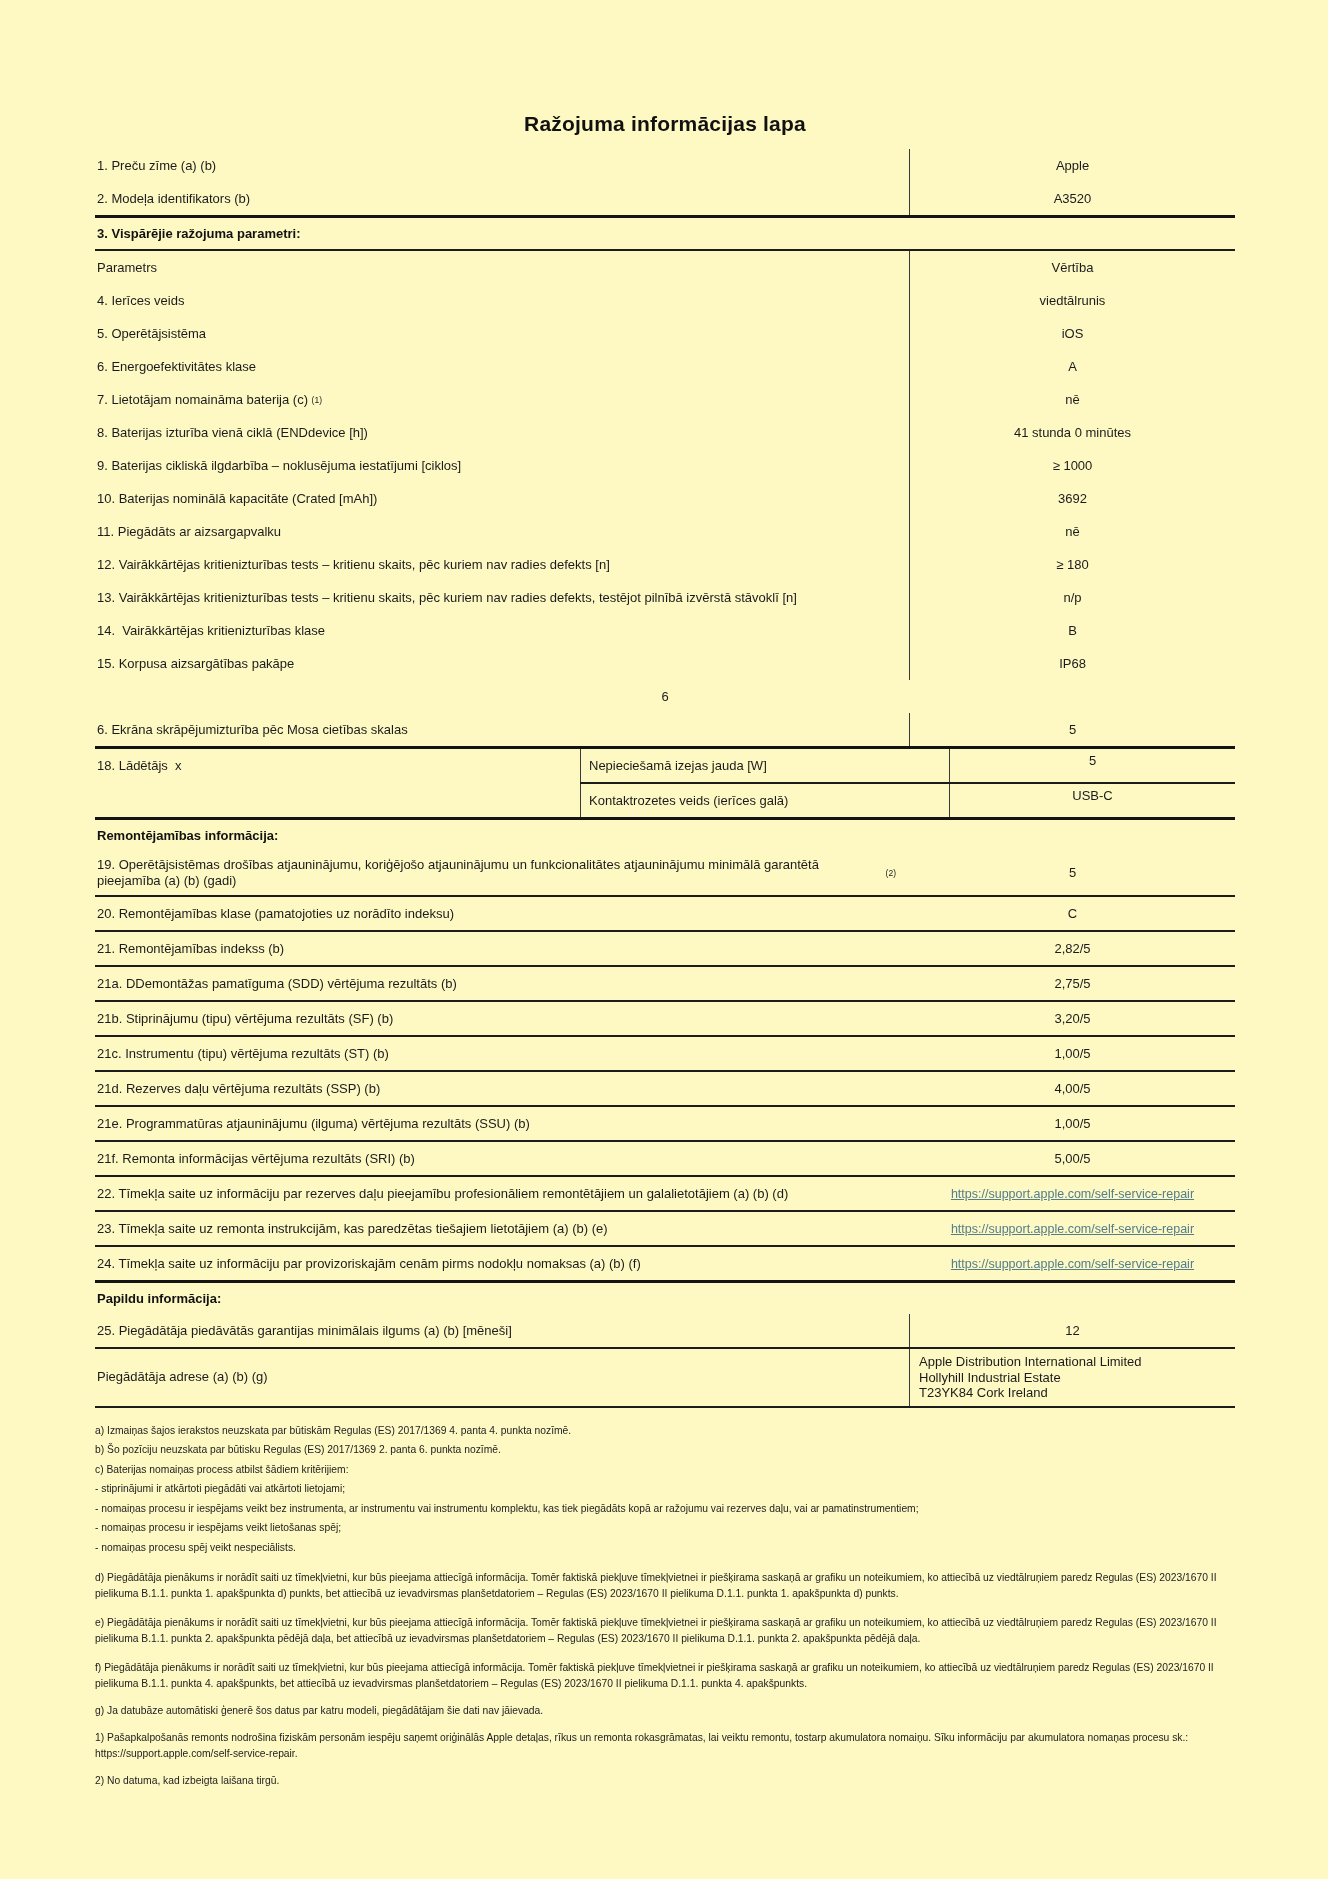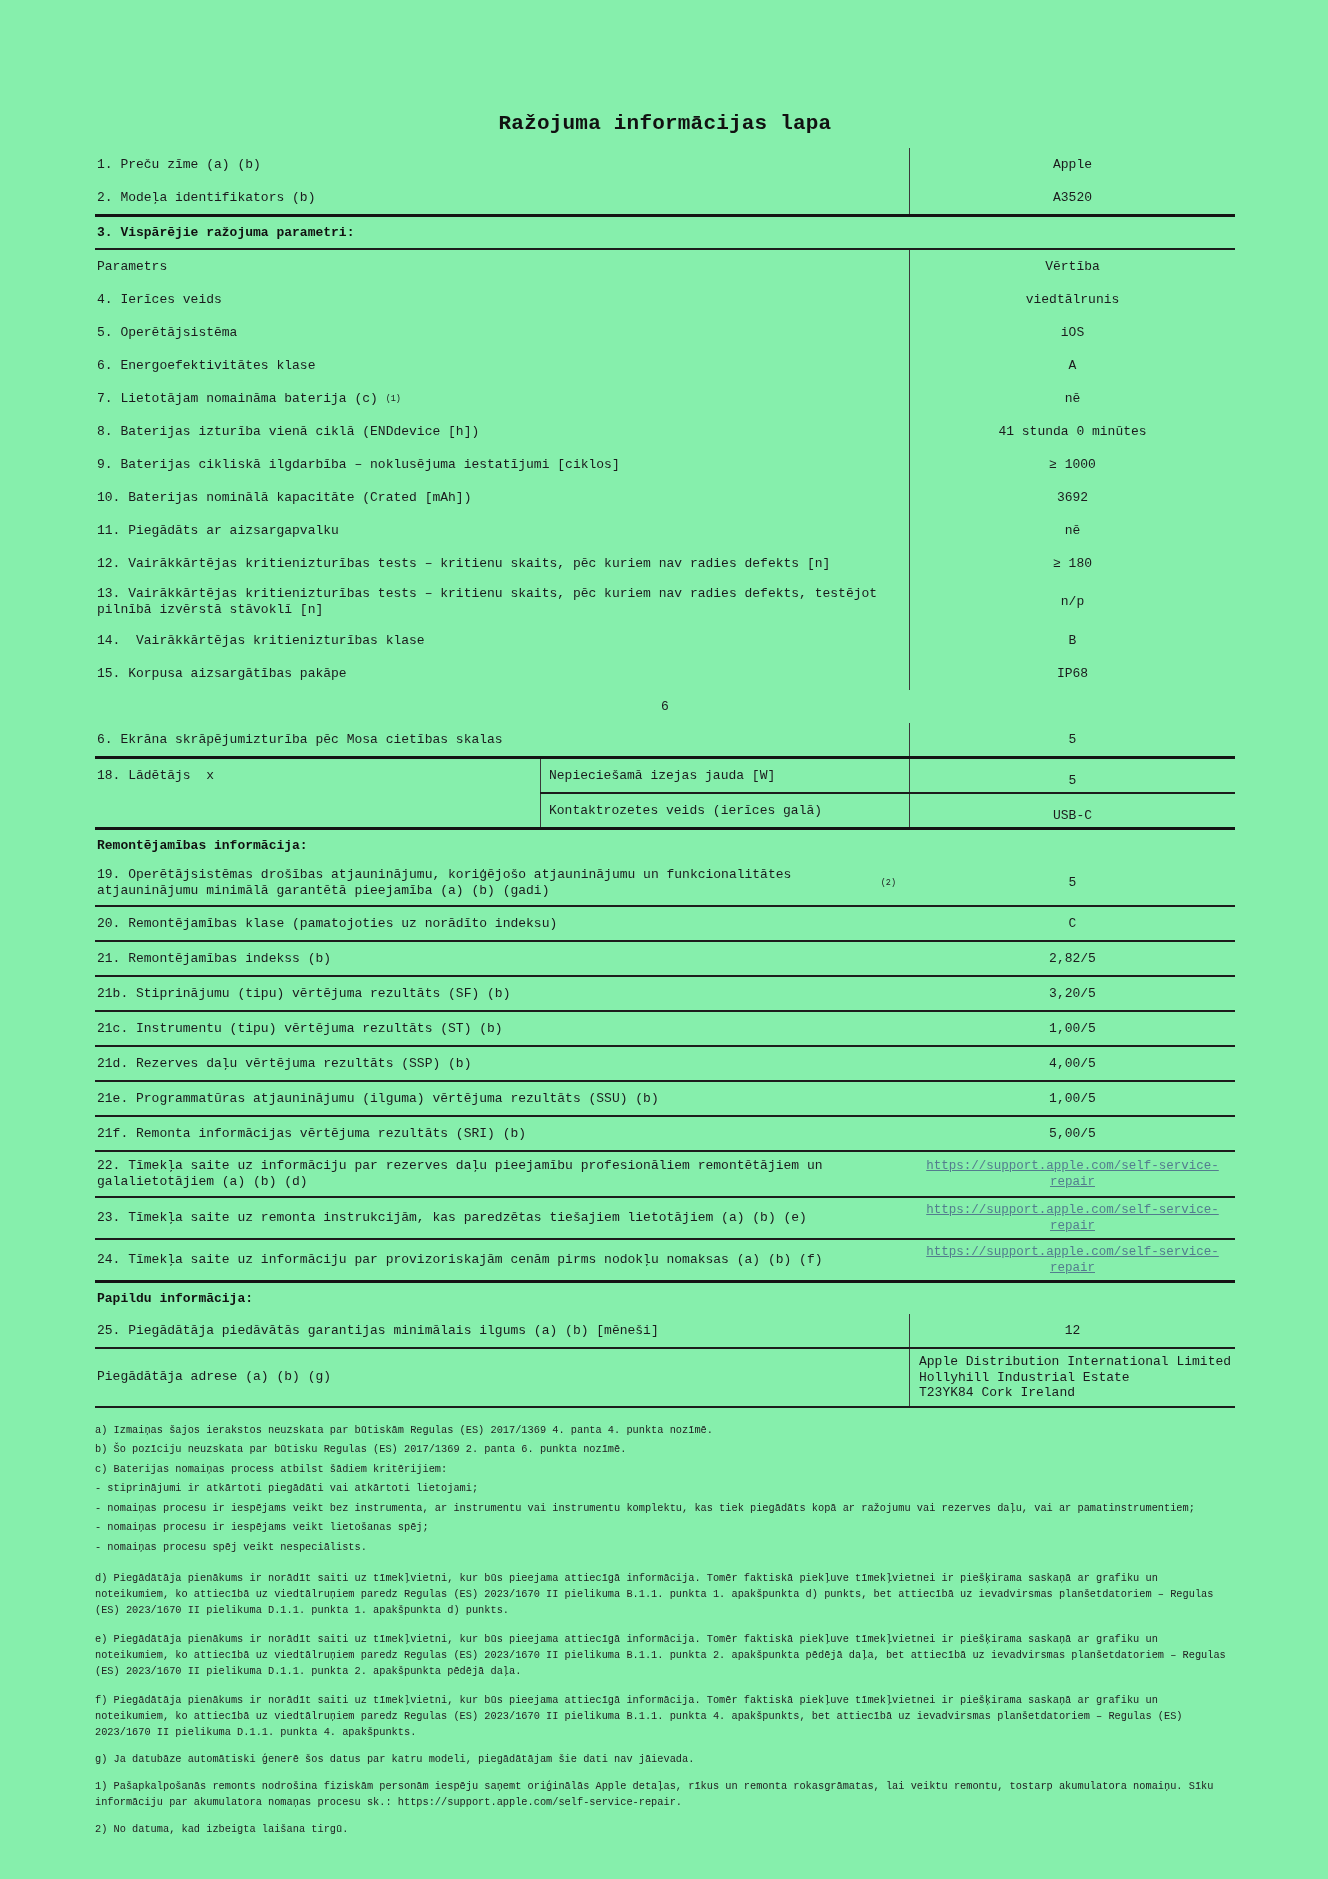--- a/index.html
+++ b/index.html
@@ -1,21 +1,21 @@
 <!DOCTYPE html>
 <html lang="lv"><head>
 <meta charset="utf-8">
 <style>
   * { margin:0; padding:0; box-sizing:border-box; }
   html,body { background:#ffffff; }
   .page {
     position:relative;
     width:1328px; height:1879px;
-    background:#86efac;
-    font-family:Liberation Mono, monospace;
+    background:#fef9c3;
+    font-family:Liberation Sans, sans-serif;
     color:#1b1b1d;
     overflow:hidden;
   }
   .content { padding:112px 93px 0 95px; width:1328px; }
 
   .doc-title {
     font-size:21px; font-weight:700; text-align:center;
     letter-spacing:0.2px; margin-bottom:13px; color:#111;
   }
 
@@ -47,21 +47,21 @@
 
   .sup { font-size:8.5px; vertical-align:super; line-height:0; }
 
   
   .charger { display:flex; align-items:stretch; }
   .charger .c-lbl {
     width:445px; padding:9px 10px 6px 2px;
     font-size:13px; line-height:16px; white-space:pre-wrap;
   }
   .charger .c-sub { flex:1; }
-  .charger .srow { display:flex; align-items:flex-end; }
+  .charger .srow { display:flex; align-items:flex-start;margin-left:40px; }
   .charger .srow + .srow { border-top:2px solid #1c1c1c; }
   .charger .slbl {
     width:370px; min-height:33px;
     border-left:1px solid #3a3a3a; border-right:1px solid #3a3a3a;
     display:flex; align-items:center;
     padding:4px 8px; font-size:13px; line-height:16px;
   }
   .charger .sval {
     flex:1; display:flex; align-items:center; justify-content:center;
     font-size:13px; text-align:center; padding:4px 2px;
@@ -194,20 +194,24 @@
         <div class="lbl"><span>19. Operētājsistēmas drošības atjauninājumu, koriģējošo atjauninājumu un funkcionalitātes atjauninājumu minimālā garantētā pieejamība (a) (b) (gadi) </span><sup class="sup">(2)</sup></div>
         <div class="val">5</div>
       </div>
       <div class="t-row bt2">
         <div class="lbl">20. Remontējamības klase (pamatojoties uz norādīto indeksu)</div>
         <div class="val">C</div>
       </div>
       <div class="t-row bt2">
         <div class="lbl">21. Remontējamības indekss (b)</div>
         <div class="val">2,82/5</div>
+      </div>
+      <div class="t-row bt2">
+        <div class="lbl">21a. DDemontāžas pamatīguma (SDD) vērtējuma rezultāts (b)</div>
+        <div class="val">2,75/5</div>
       </div>
       <div class="t-row bt2">
         <div class="lbl">21b. Stiprinājumu (tipu) vērtējuma rezultāts (SF) (b)</div>
         <div class="val">3,20/5</div>
       </div>
       <div class="t-row bt2">
         <div class="lbl">21c. Instrumentu (tipu) vērtējuma rezultāts (ST) (b)</div>
         <div class="val">1,00/5</div>
       </div>
       <div class="t-row bt2">

